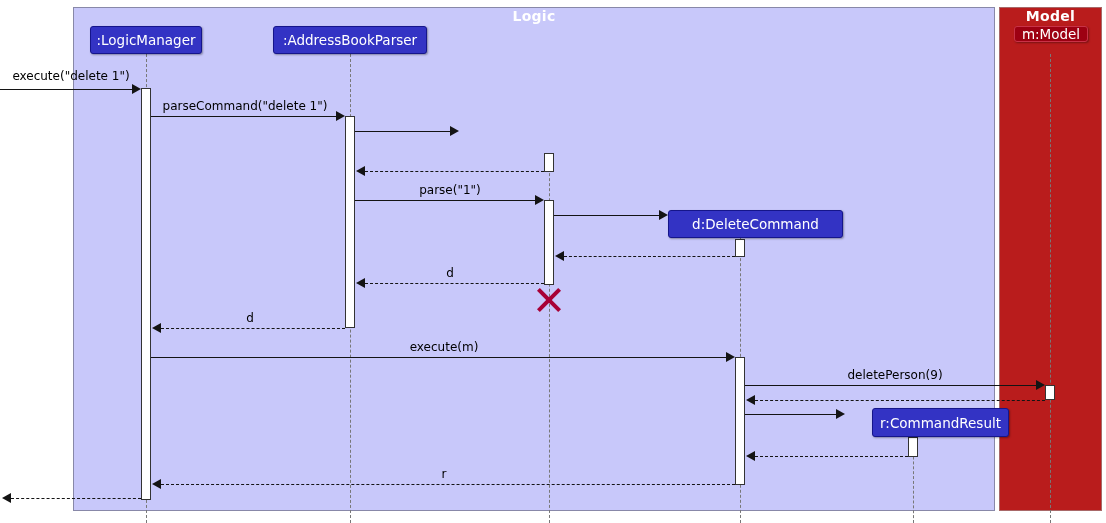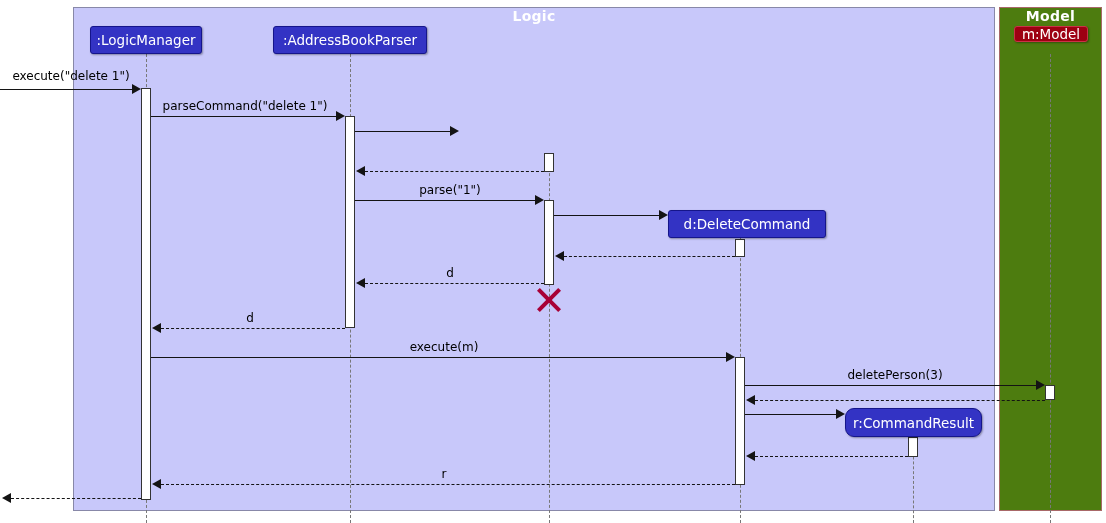--- a/index.html
+++ b/index.html
@@ -2,21 +2,21 @@
 <html><head>
 <meta charset="utf-8">
 <style>
   html,body{margin:0;padding:0;background:#ffffff;}
   #canvas{
     position:relative;width:1106px;height:523px;background:#ffffff;
     font-family:"DejaVu Sans","Liberation Sans",sans-serif;overflow:hidden;
   }
   .frame{position:absolute;box-sizing:border-box;z-index:1;}
   .frame-logic{background:#C8C8FA;border:1px solid #8888A8;}
-  .frame-model{background:#4d7c0f;border:1px solid #A86868;}
+  .frame-model{background:#b91c1c;border:1px solid #A86868;}
   .ftitle{display:block;text-align:center;font-weight:bold;color:#ffffff;
     font-size:14px;line-height:13px;margin-top:2px;letter-spacing:.3px;}
   .life{position:absolute;width:0;border-left:1px dashed #787878;z-index:2;}
   .act{position:absolute;width:10px;background:#ffffff;border:1px solid #333333;
     box-sizing:border-box;z-index:4;}
   .line{position:absolute;height:0;border-top:1px solid #141414;z-index:5;}
   .ret{border-top:1px dashed #141414;}
   .ah{position:absolute;width:0;height:0;border-top:5px solid transparent;
     border-bottom:5px solid transparent;z-index:6;}
   .ah-r{border-left:9px solid #141414;}
@@ -92,21 +92,21 @@
   <div class="xbar b" style="left:534px;top:298px;"></div>
 
   <span class="mlabel" style="left:250px;top:312px;">d</span>
   <div class="line ret" style="left:161px;top:328px;width:184px;"></div>
   <div class="ah ah-l" style="left:152px;top:323px;"></div>
 
   <span class="mlabel" style="left:444px;top:341px;">execute(m)</span>
   <div class="line" style="left:151px;top:357px;width:575px;"></div>
   <div class="ah ah-r" style="left:726px;top:352px;"></div>
 
-  <span class="mlabel" style="left:895px;top:369px;">deletePerson(3)</span>
+  <span class="mlabel" style="left:895px;top:369px;">deletePerson(9)</span>
   <div class="line" style="left:745px;top:385px;width:291px;"></div>
   <div class="ah ah-r" style="left:1036px;top:380px;"></div>
 
   <div class="line ret" style="left:755px;top:400px;width:290px;"></div>
   <div class="ah ah-l" style="left:746px;top:395px;"></div>
 
   <div class="line" style="left:745px;top:414px;width:91px;"></div>
   <div class="ah ah-r" style="left:836px;top:409px;"></div>
 
   <div class="line ret" style="left:755px;top:456px;width:153px;"></div>
@@ -118,23 +118,23 @@
 
   <div class="line ret" style="left:11px;top:498px;width:130px;"></div>
   <div class="ah ah-l" style="left:2px;top:493px;"></div>
 
   <div class="part part-logic" style="left:90px;top:26px;width:112px;height:28px;">
     <span>:LogicManager</span>
   </div>
   <div class="part part-logic" style="left:273px;top:26px;width:154px;height:28px;">
     <span>:AddressBookParser</span>
   </div>
-  <div class="part part-logic" style="left:668px;top:210px;width:158px;height:28px;">
+  <div class="part part-logic" style="left:668px;top:210px;width:175px;height:28px;">
     <span>d:DeleteCommand</span>
   </div>
-  <div class="part part-logic" style="left:845px;top:408px;width:137px;height:29px;border-radius:9px;">
+  <div class="part part-logic" style="left:872px;top:408px;width:137px;height:29px;">
     <span>r:CommandResult</span>
   </div>
   <div class="part part-model" style="left:1014px;top:26px;width:74px;height:16px;">
     <span>m:Model</span>
   </div>
 
 </div>
 
 </body></html>

